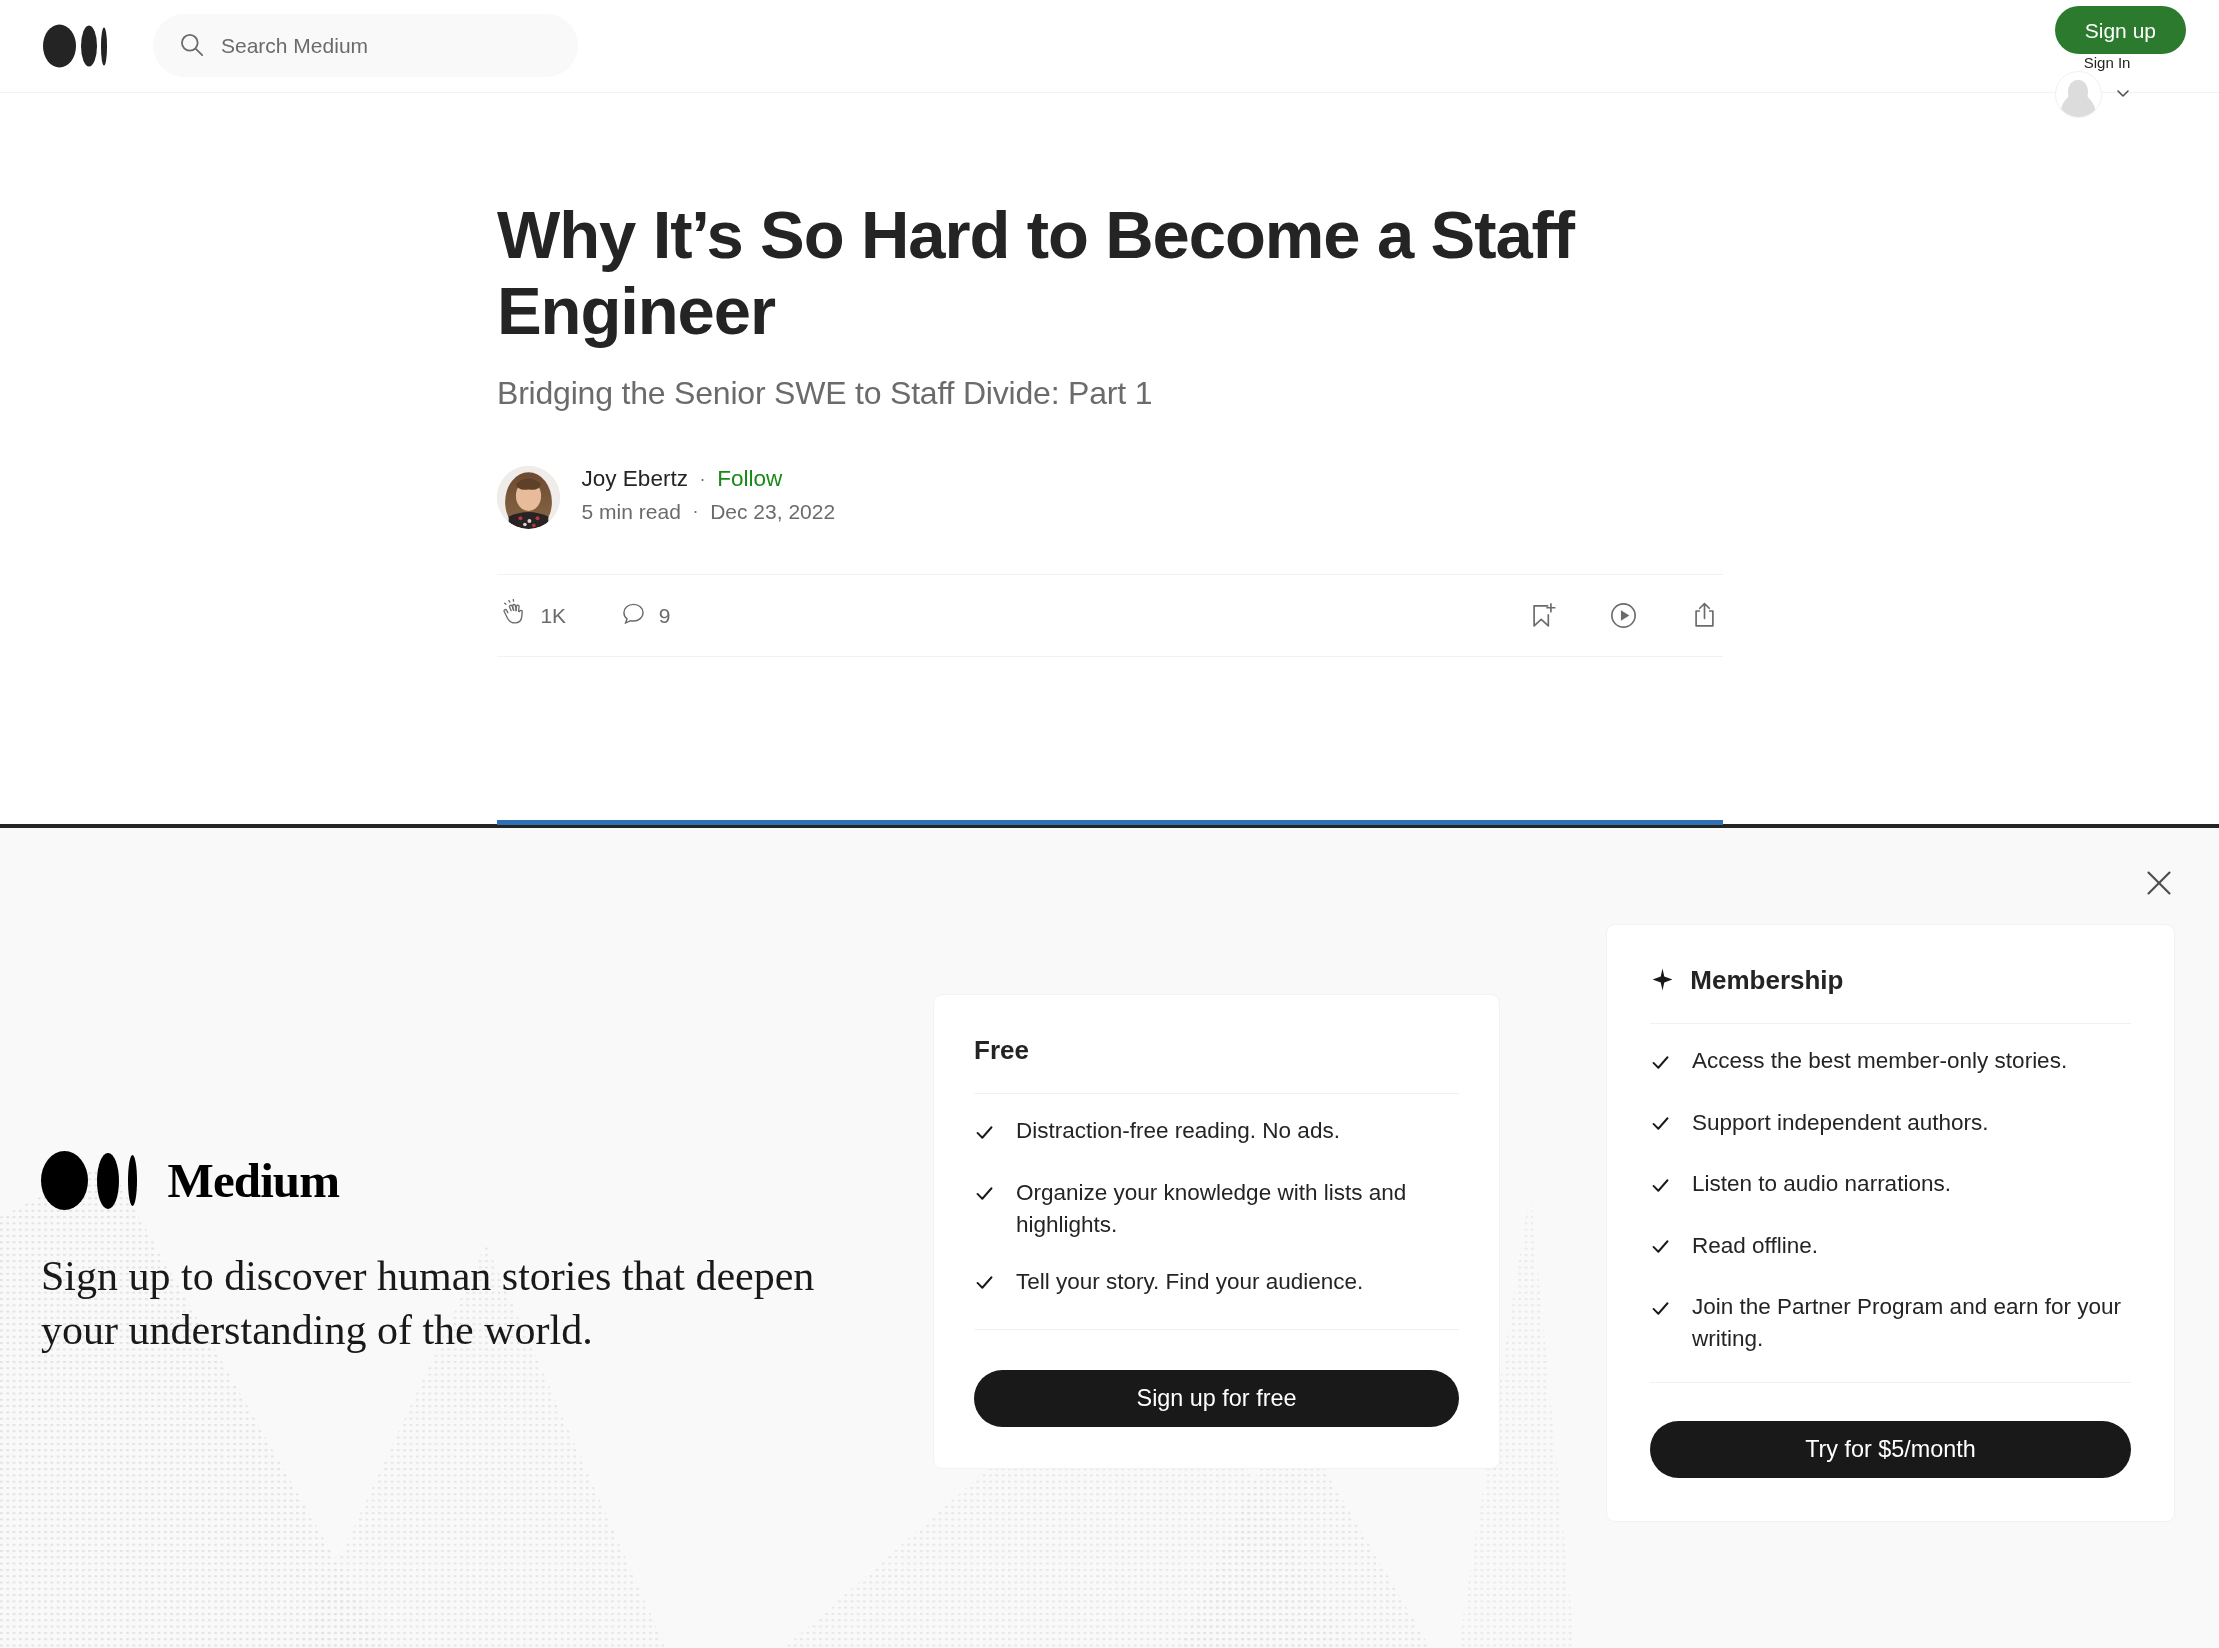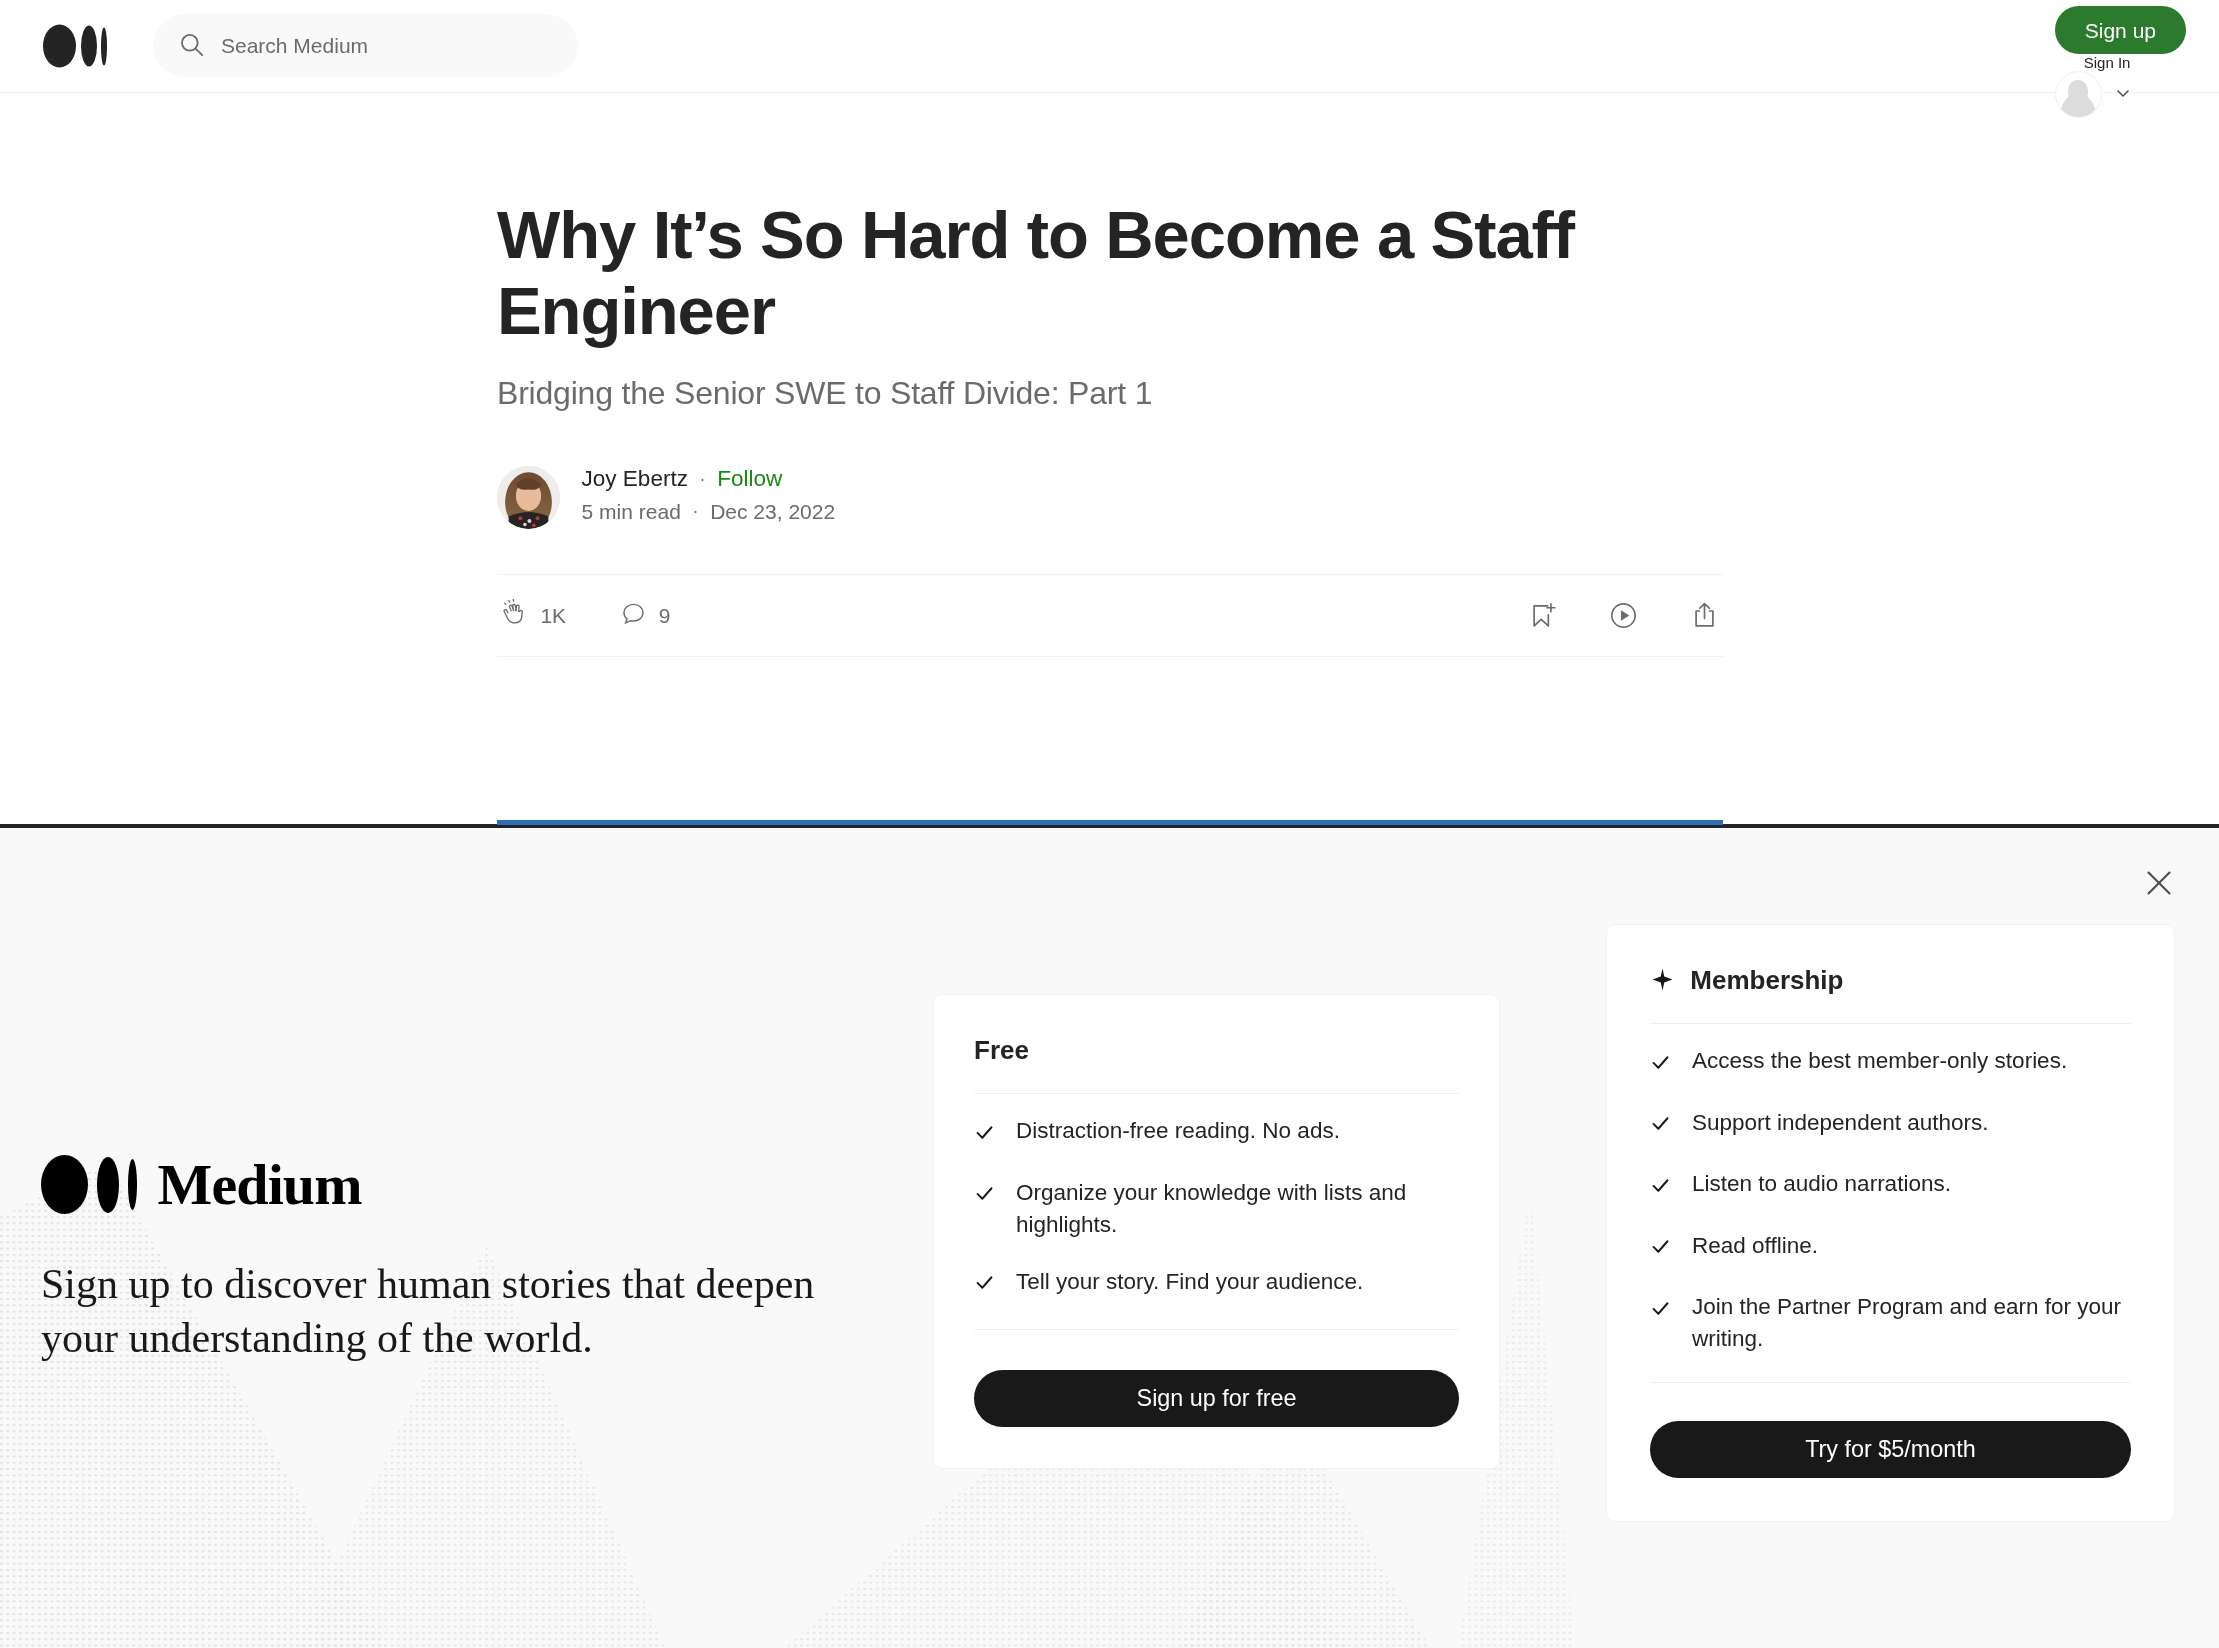--- a/index.html
+++ b/index.html
@@ -263,24 +263,24 @@
     top: 324px;
     width: 855px;
     z-index: 4;
   }
   .brand-row { display: flex; align-items: center; gap: 9px; }
   .brand-dot-1 { width: 47px; height: 59px; border-radius: 50%; background: #000; }
   .brand-dot-2 { width: 21.6px; height: 56px; border-radius: 50%; background: #000; }
   .brand-dot-3 { width: 9px; height: 51px; border-radius: 50%; background: #000; }
   .brand-word {
     font-family: "Liberation Serif", serif;
-    font-size: 58px;
+    font-size: 49px;
     font-weight: bold;
     color: #000;
-    margin-left: 12px;
+    margin-left: 22px;
     letter-spacing: -0.9px;
   }
   .paywall-tagline {
     font-family: "Liberation Serif", serif;
     font-size: 42px;
     line-height: 1.28;
     color: #191919;
     margin-top: 40px;
     max-width: 792px;
   }

